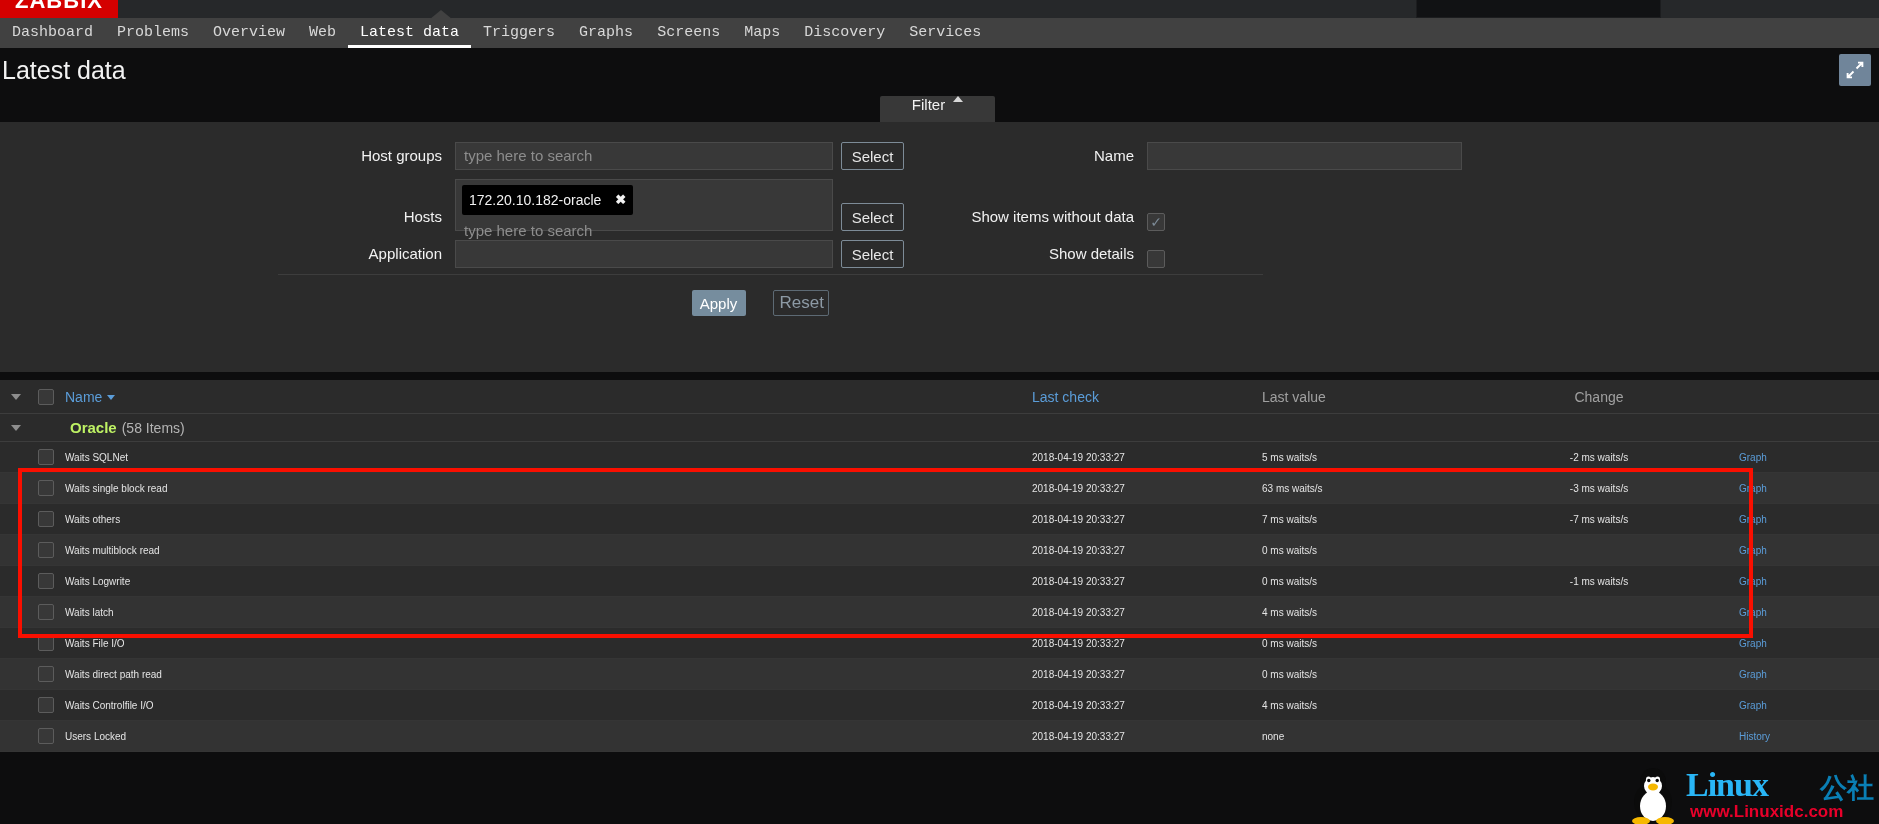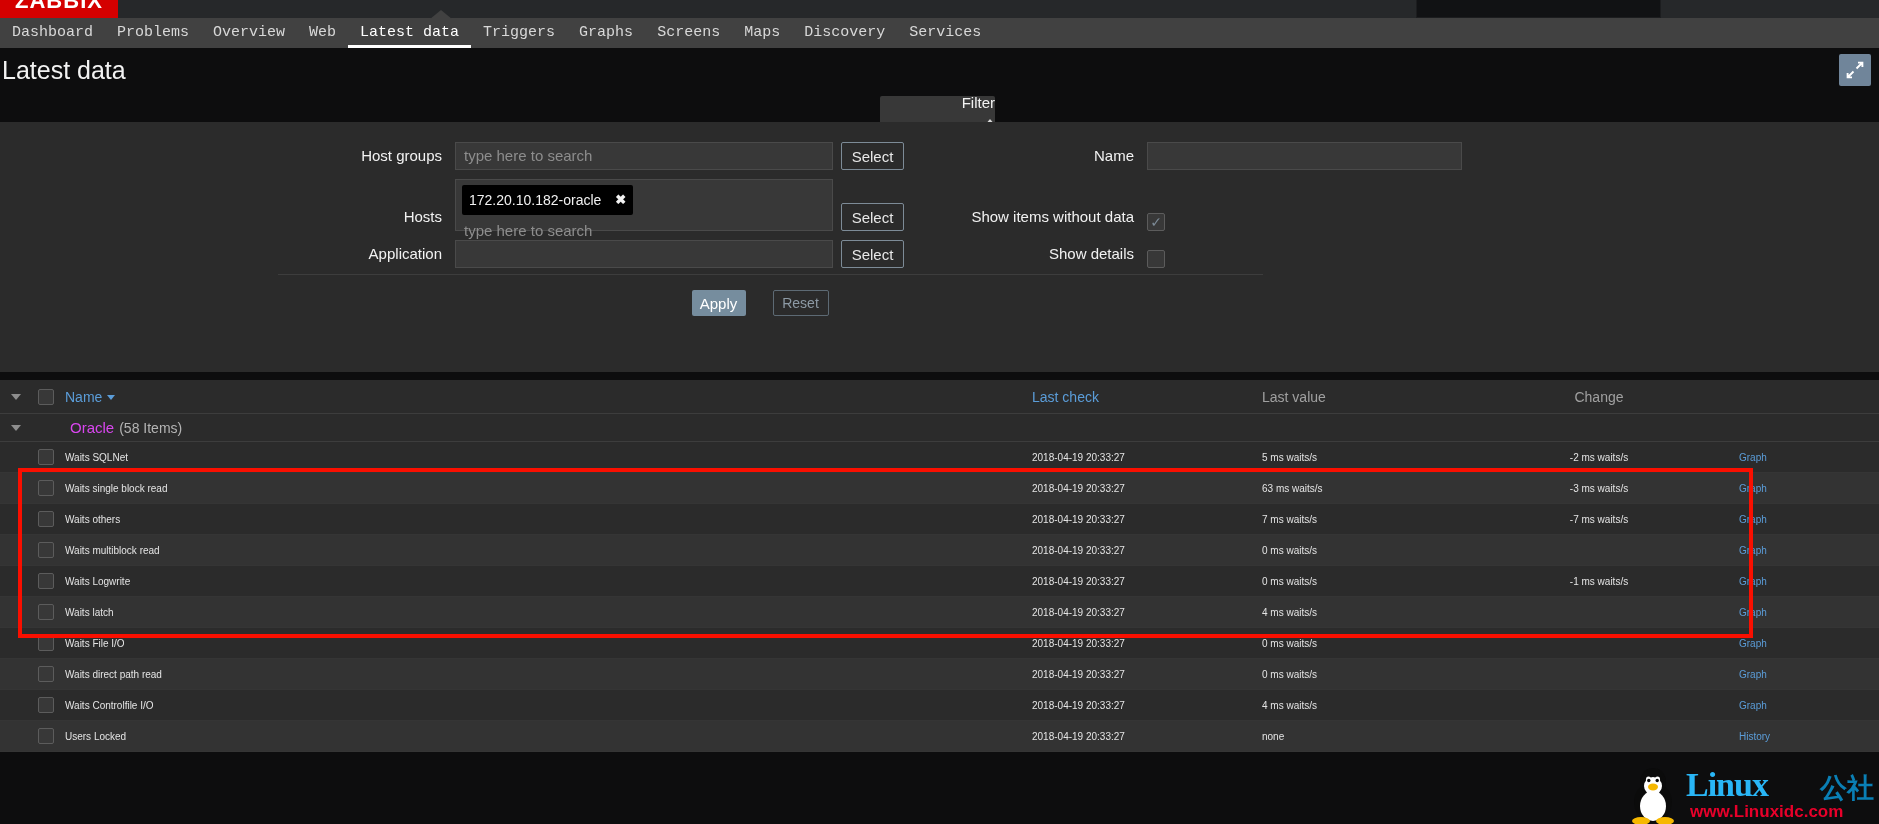--- a/index.html
+++ b/index.html
@@ -78,24 +78,23 @@
   
   .filter-tab-row {
     position: absolute; top: 96px; left: 0; width: 1879px; height: 26px;
     background: #0d0d0e;
   }
   .filter-tab {
     position: absolute; left: 880px; top: 0;
     width: 115px; height: 26px;
     background: #383838;
     color: #f2f2f2; font-size: 15px;
-    display: flex; align-items: flex-end; justify-content: center;
+    display: flex; align-items: flex-start; justify-content: center;
     gap: 8px; cursor: pointer;
     border-radius: 2px 2px 0 0;
-    flex-direction: column;
   }
   .tri-up {
     width: 0; height: 0;
     border-left: 5px solid transparent;
     border-right: 5px solid transparent;
     border-bottom: 6px solid #d8d8d8;
   }
 
   
   .filter-panel {
@@ -160,21 +159,21 @@
     position: absolute; top: 168px; left: 0; width: 1520px;
     display: flex; justify-content: center; gap: 27px;
   }
   .btn-apply {
     width: 54px; height: 26px; background: #768d9e; color: #fff;
     border: none; border-radius: 2px; font-size: 15px; cursor: pointer;
     font-family: "Liberation Sans", sans-serif;
   }
   .btn-reset {
     width: 56px; height: 26px; background: transparent; color: #8d9aa5;
-    border: 1px solid #5d6a74; border-radius: 2px; font-size: 14px; cursor: pointer;
+    border: 1px solid #5d6a74; border-radius: 2px; font-size: 17px; cursor: pointer;
     font-family: "Liberation Sans", sans-serif;
   }
 
   
   .table-wrap {
     position: absolute; top: 380px; left: 0; width: 1879px;
     background: #2b2b2b;
   }
   .thead {
     display: flex; align-items: center;
@@ -207,21 +206,21 @@
   }
   .hdr-chkbox {
     width: 16px; height: 16px; background: #383838;
     border: 1px solid #5c5c5c; border-radius: 2px; cursor: pointer;
   }
 
   .group-row {
     display: flex; align-items: center; height: 28px;
     background: #2b2b2b; border-bottom: 1px solid #3d3d3d;
   }
-  .group-name { color: #d946ef; font-size: 15px; font-weight: normal; padding-left: 5px; }
+  .group-name { color: #bef264; font-size: 15px; font-weight: bold; padding-left: 5px; }
   .group-count { color: #b4b4b4; font-size: 14px; font-weight: normal; margin-left: 5px; }
 
   .trow {
     display: flex; align-items: center; height: 31px;
     border-bottom: 1px solid #353535;
     background: #2b2b2b;
     color: #e4e4e4; font-size: 10px;
   }
   .trow.alt { background: #333333; }
   .row-chk {

